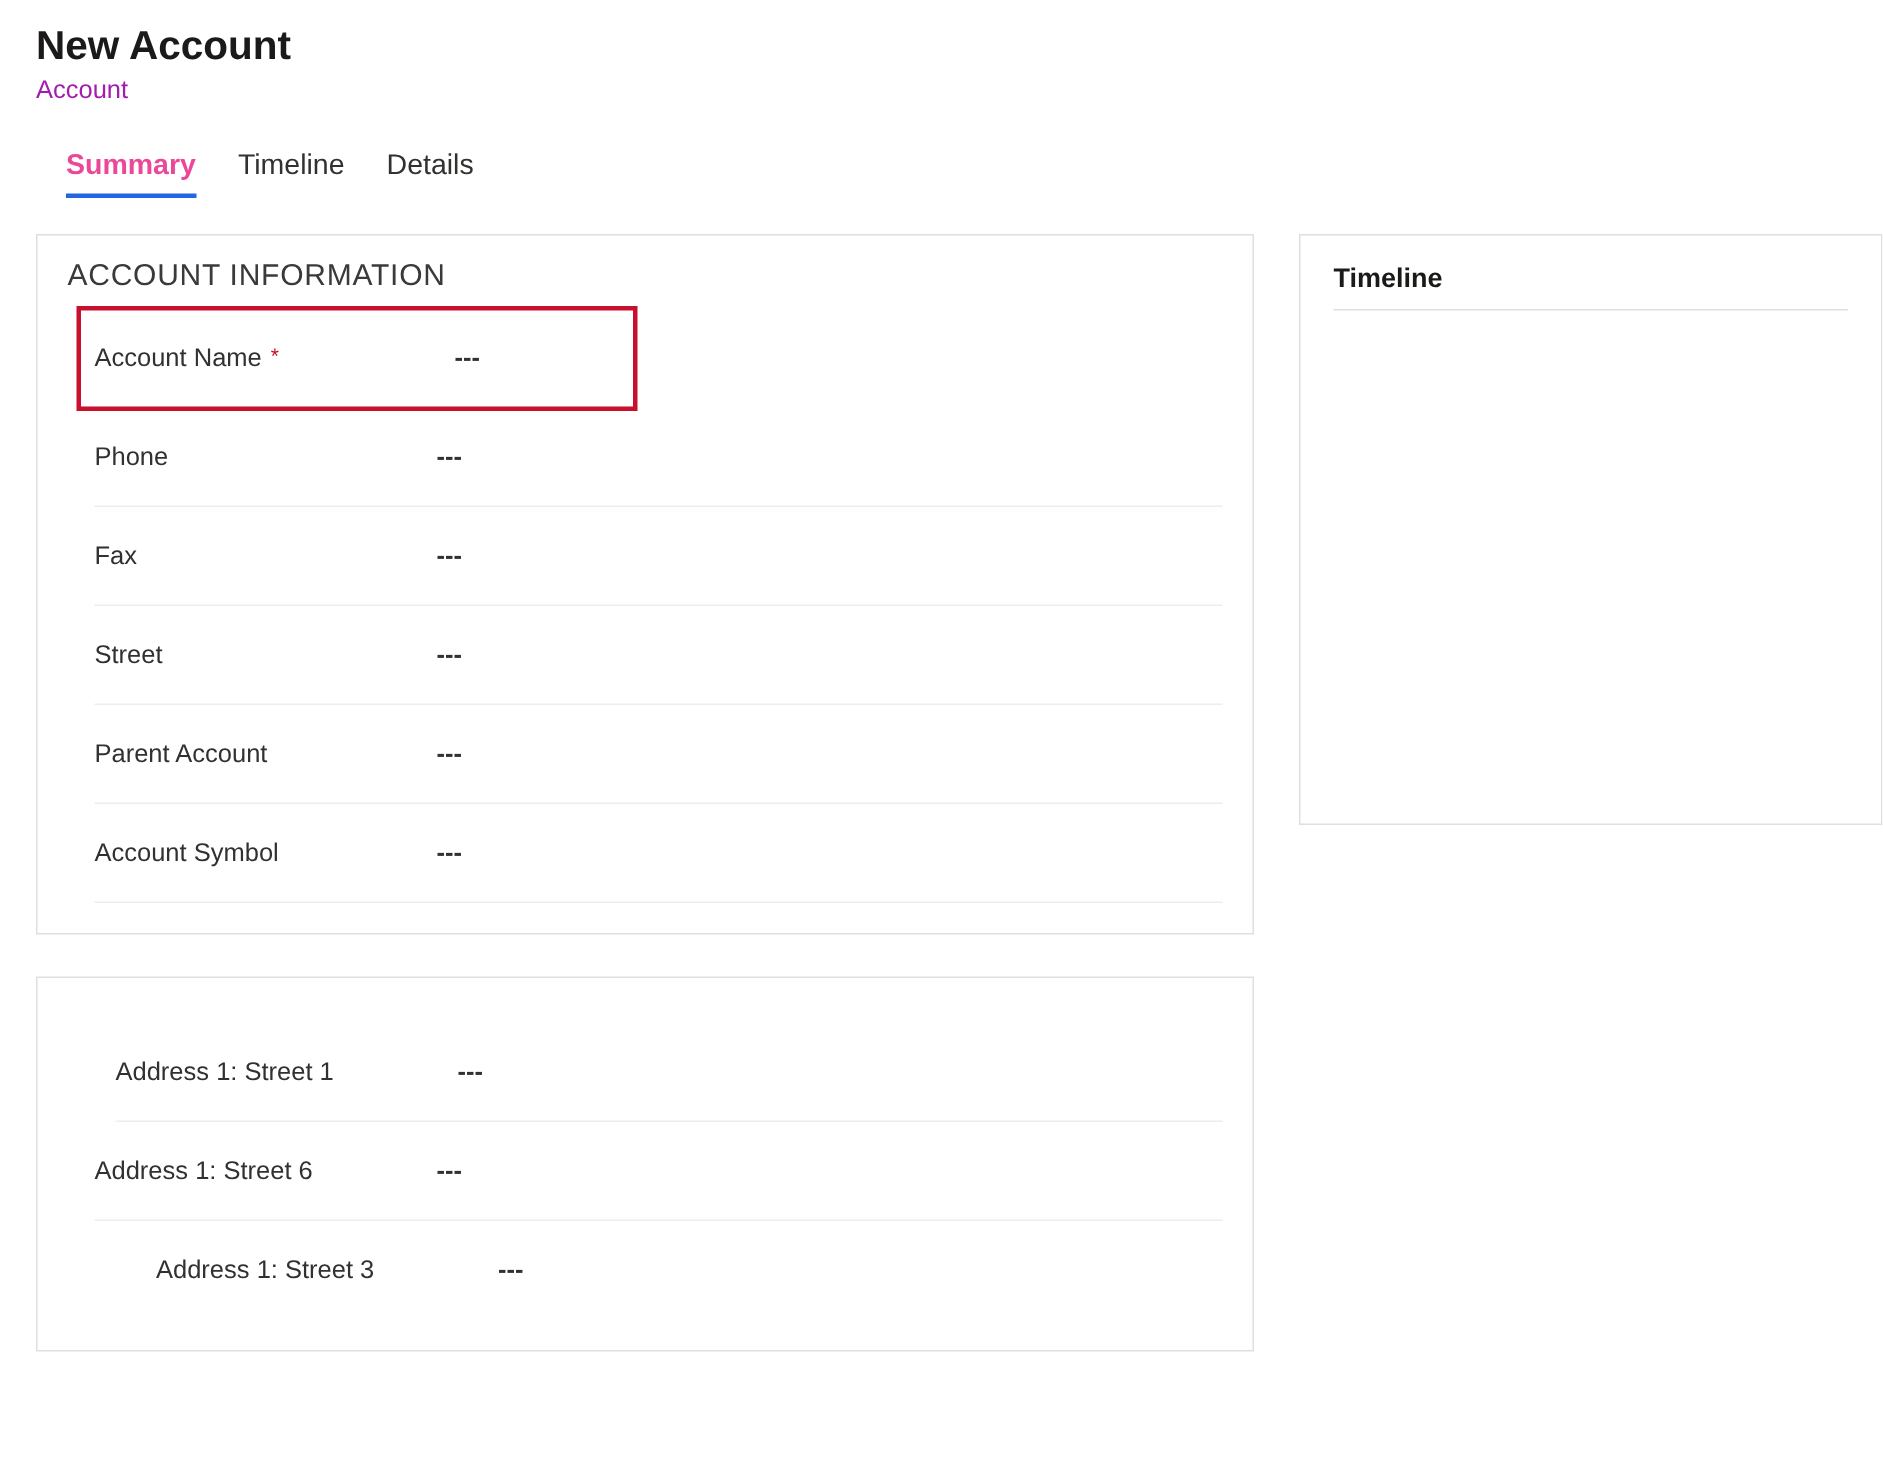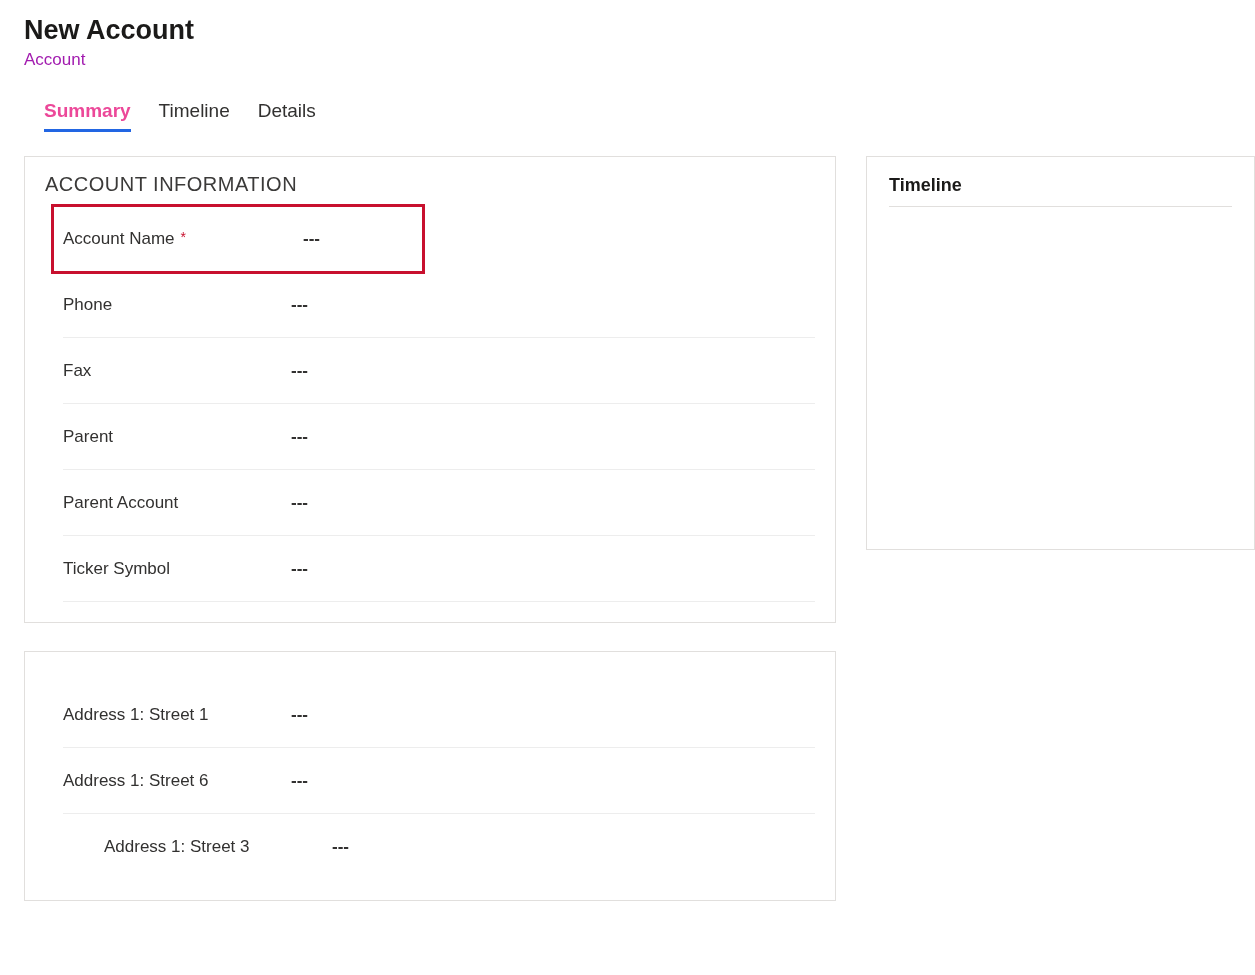--- a/index.html
+++ b/index.html
@@ -186,46 +186,46 @@
 
           <div class="field-row">
             <div class="field-label-wrap">
               <span>Fax</span>
             </div>
             <div class="field-value">---</div>
           </div>
 
           <div class="field-row">
             <div class="field-label-wrap">
-              <span>Parent</span>
+              <span>Street</span>
             </div>
             <div class="field-value">---</div>
           </div>
 
           <div class="field-row">
             <div class="field-label-wrap">
               <span>Parent Account</span>
             </div>
             <div class="field-value">---</div>
           </div>
 
           <div class="field-row">
             <div class="field-label-wrap">
-              <span>Ticker Symbol</span>
+              <span>Account Symbol</span>
             </div>
             <div class="field-value">---</div>
           </div>
 
         </div>
       </div>
 
       <div class="section-card">
         <div class="field-list">
 
-          <div class="field-row" style="margin-top:14px;">
+          <div class="field-row" style="margin-top:14px;margin-left:14px;">
             <div class="field-label-wrap">
               <span>Address 1: Street 1</span>
             </div>
             <div class="field-value">---</div>
           </div>
 
           <div class="field-row">
             <div class="field-label-wrap">
               <span>Address 1: Street 6</span>
             </div>

